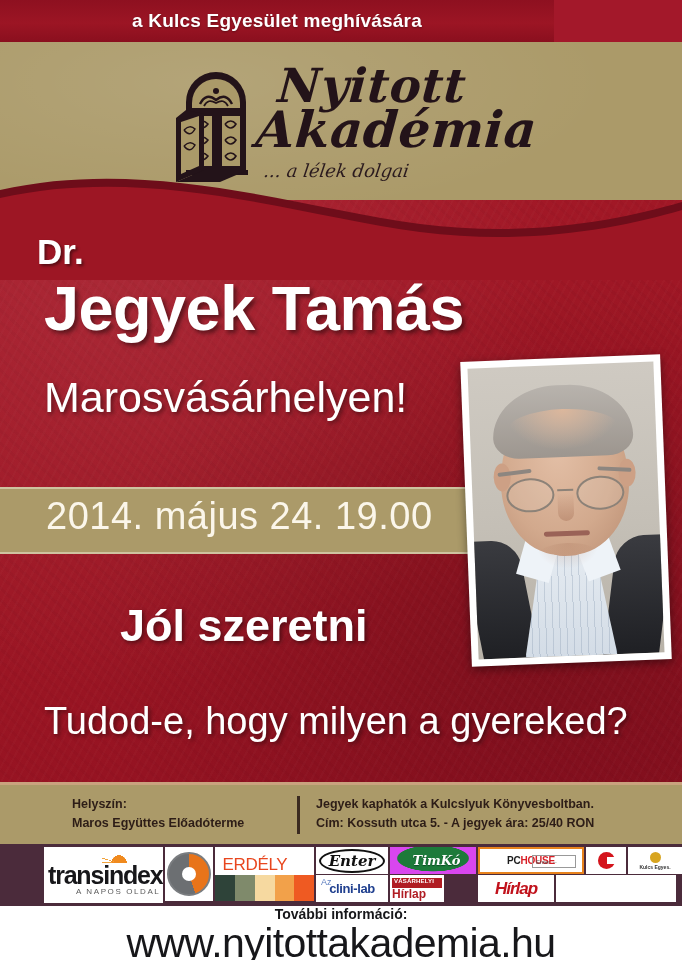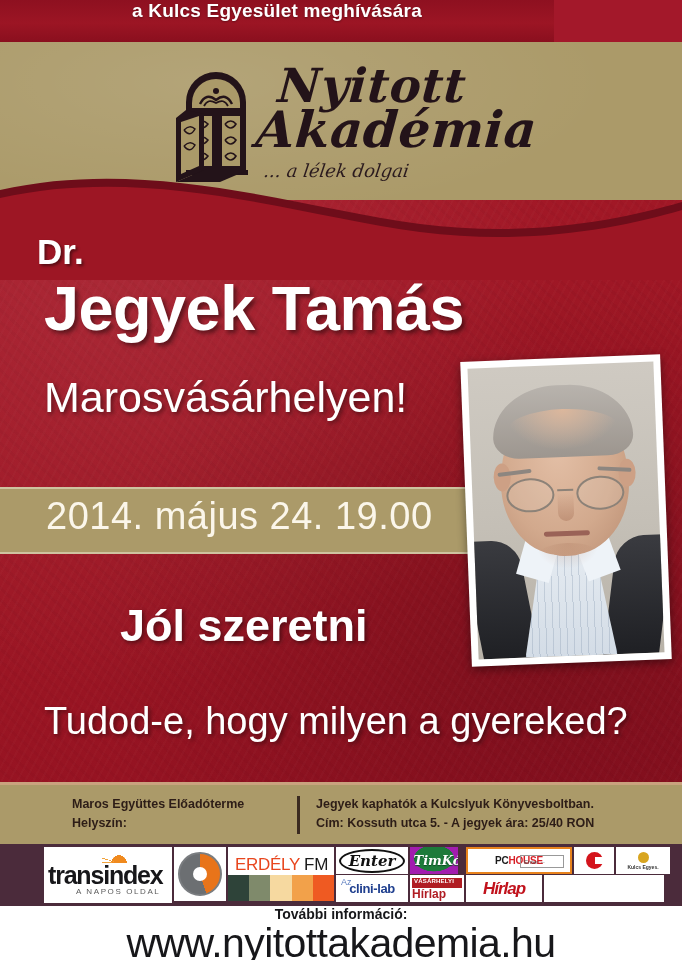--- a/index.html
+++ b/index.html
@@ -18,21 +18,21 @@
     -webkit-font-smoothing: antialiased;
   }
 
   
   .top-banner {
     position: absolute;
     left: 0; top: 0;
     width: 554px; height: 42px;
     background: linear-gradient(180deg,#8e1020 0%, #9c1524 55%, #8a0f1e 100%);
     display: flex;
-    align-items: flex-start;
+    align-items: center;
     justify-content: center;
     z-index: 6;
   }
   .top-banner span {
     color: #ffffff;
     font-size: 19px;
     font-weight: bold;
     letter-spacing: .2px;
     text-shadow: 0 1px 2px rgba(0,0,0,.35);
   }
@@ -311,21 +311,21 @@
   .er-txt{position:absolute; left:7px; top:8px; font-size:17px; font-weight:normal; letter-spacing:-.3px;}
   .er-a{color:#e8461e;} .er-b{color:#1b1b1b;}
   .er-bars{position:absolute; left:0; bottom:0; width:100%; height:26px; display:flex;}
   .er-bars i{flex:1; display:block;}
 
   .lg-petry{ width:72px; height:27px; position:relative;}
   .petry-o{ width:62px; height:20px; border:2px solid #111; border-radius:50%;
     display:flex; align-items:center; justify-content:center;}
   .petry-t{ font-family:"DejaVu Serif",serif; font-style:italic; font-weight:bold; font-size:15px; color:#111;}
 
-  .lg-timko{ width:48px; height:27px; position:relative; background:#a21caf;padding-left:7px;}
+  .lg-timko{ width:86px; height:27px; position:relative; background:#d946ef;padding-left:7px;}
   .tk-g{position:absolute; left:0; top:0; right:0; bottom:0;
     background: radial-gradient(ellipse at 50% 42%, #1d7a3a 0 58%, rgba(29,122,58,0) 60%);}
   .tk-t{position:relative; font-family:"DejaVu Serif",serif; font-style:italic; font-weight:bold;
     font-size:13px; color:#fff; text-shadow:0 1px 1px #0b4a22;}
 
   .lg-clini{ width:72px; height:27px; position:relative;}
   .cl-t{font-size:13px; font-weight:bold; color:#1f3f8f; letter-spacing:-.4px;}
   .cl-s{position:absolute; left:5px; top:2px; font-size:9px; color:#5f7fc0; }
 
   .lg-vasar{ width:54px; height:27px; background:#fff; position:relative;}
@@ -445,22 +445,22 @@
         <div class="bridge"></div>
       </div>
       <div class="ph-nose"></div>
       <div class="ph-mouth"></div>
       <div class="ph-chin"></div>
     </div>
   </div>
 
   <div class="info-band">
     <div class="info-left">
+      <div>Helyszín:</div>
       <div>Maros Együttes Előadóterme</div>
-      <div>Helyszín:</div>
     </div>
     <div class="info-div"></div>
     <div class="info-right">
       <div>Jegyek kaphatók a Kulcslyuk Könyvesboltban.</div>
       <div>Cím: Kossuth utca 5. - A jegyek ára: 25/40 RON</div>
     </div>
   </div>
 
   <div class="sponsor-strip">
     <div class="sponsor-label">Támogatók:</div>

